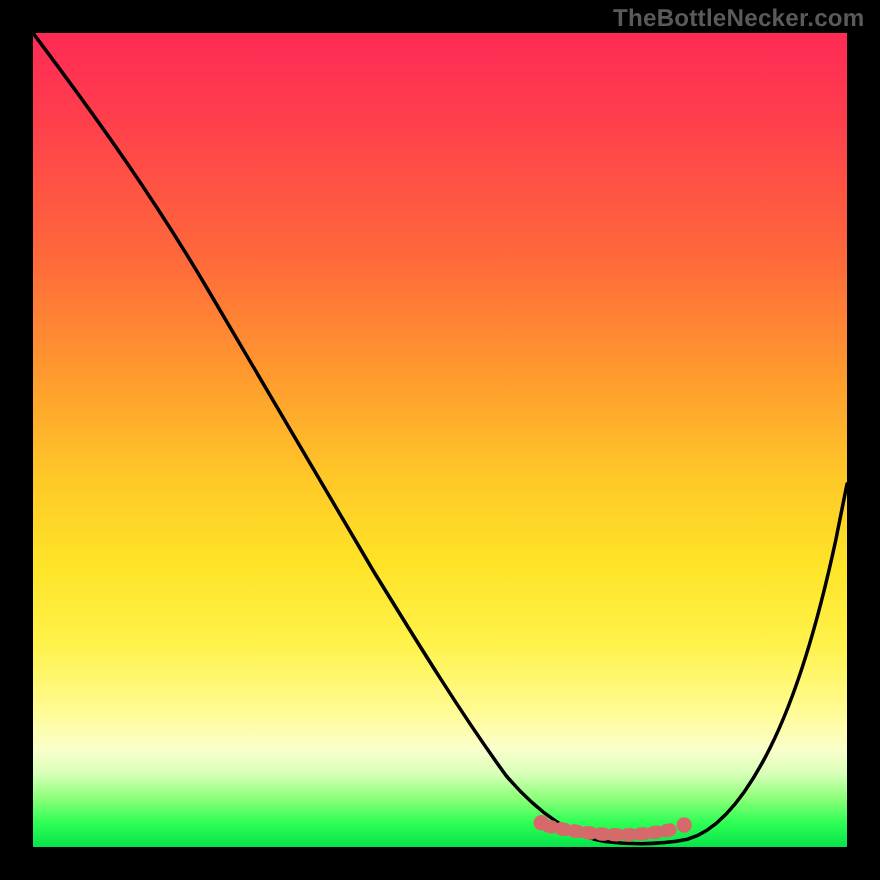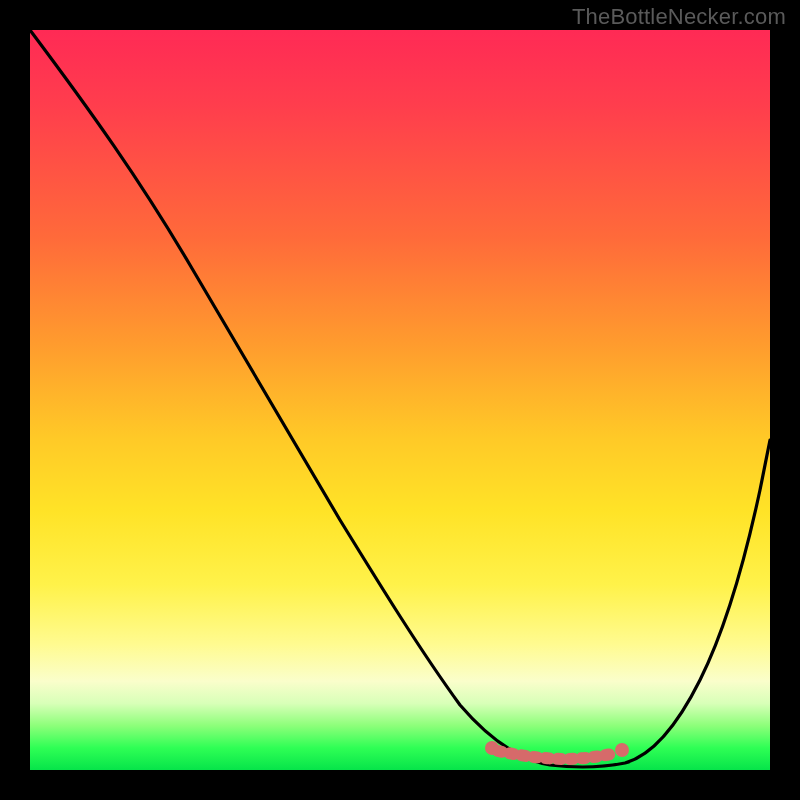--- a/index.html
+++ b/index.html
@@ -16,21 +16,21 @@
     width: 800px;
     height: 800px;
     background: #000;
   }
   .watermark {
     position: absolute;
     top: 4px;
     right: 14px;
     color: #5a5a5a;
     font-size: 22px;
-    font-weight: 400;
+    font-weight: 700;
     letter-spacing: 0.2px;
     z-index: 20;
   }
   .plot-area {
     position: absolute;
     left: 30px;
     top: 30px;
     width: 740px;
     height: 740px;
     

